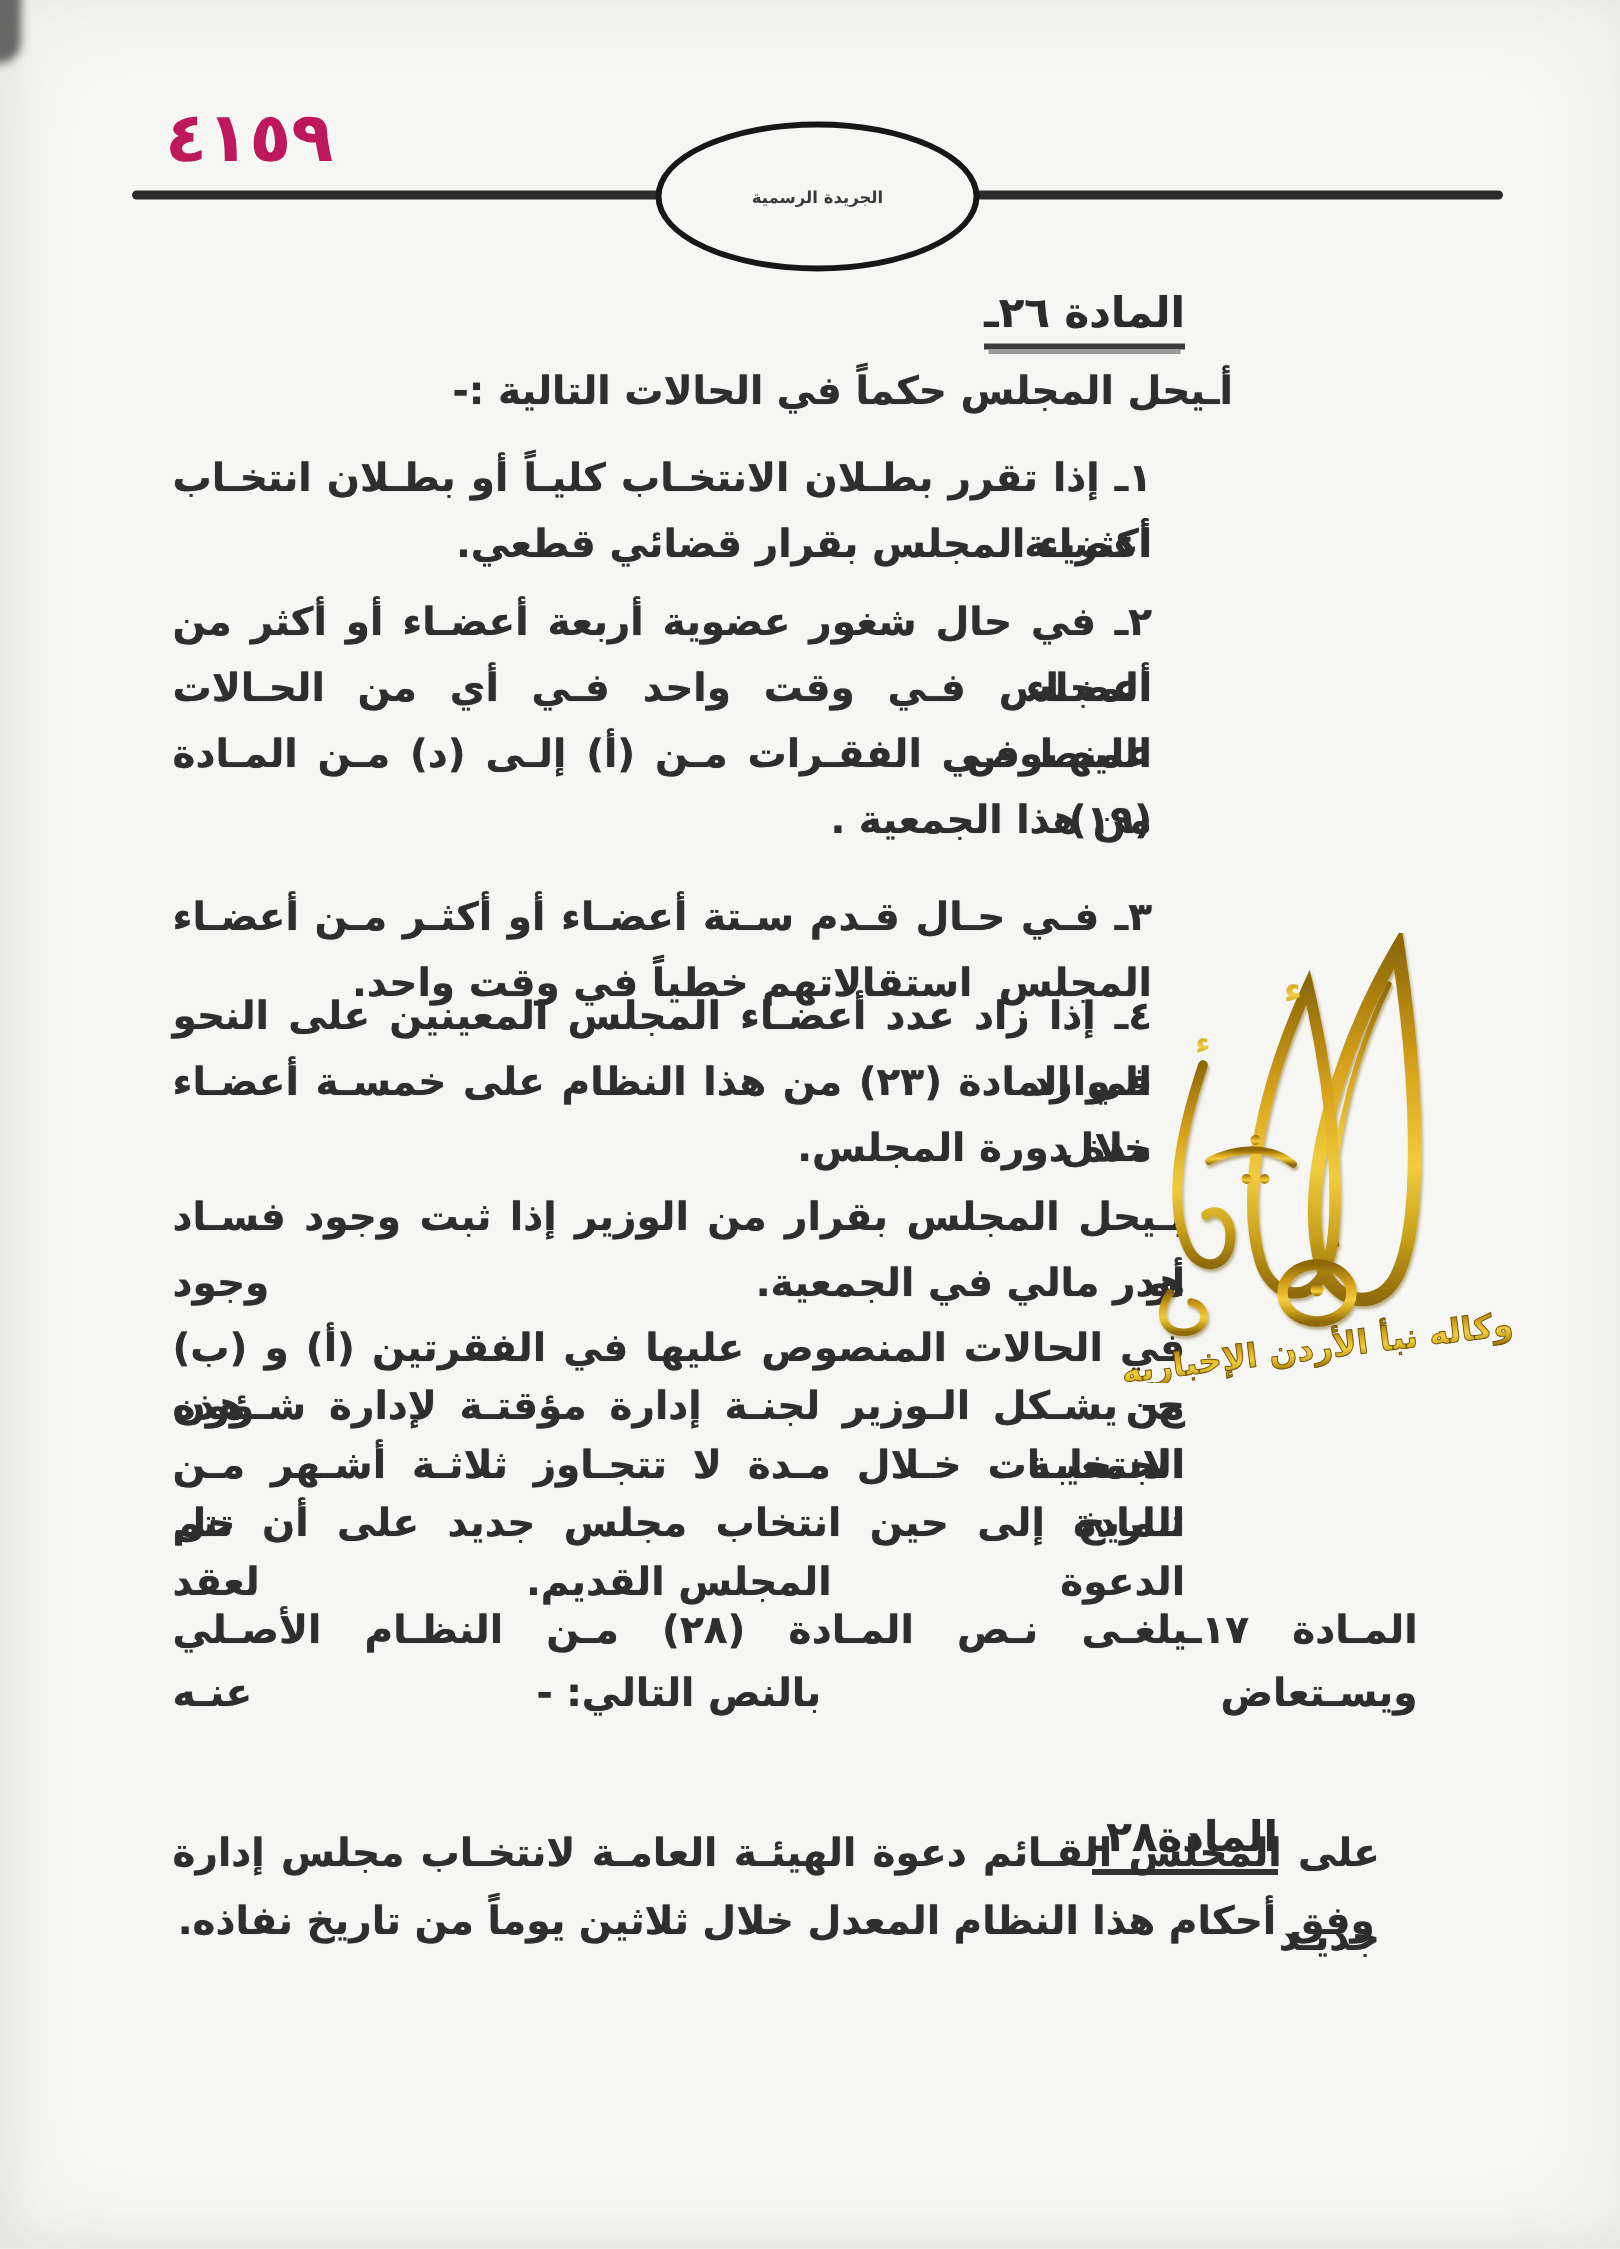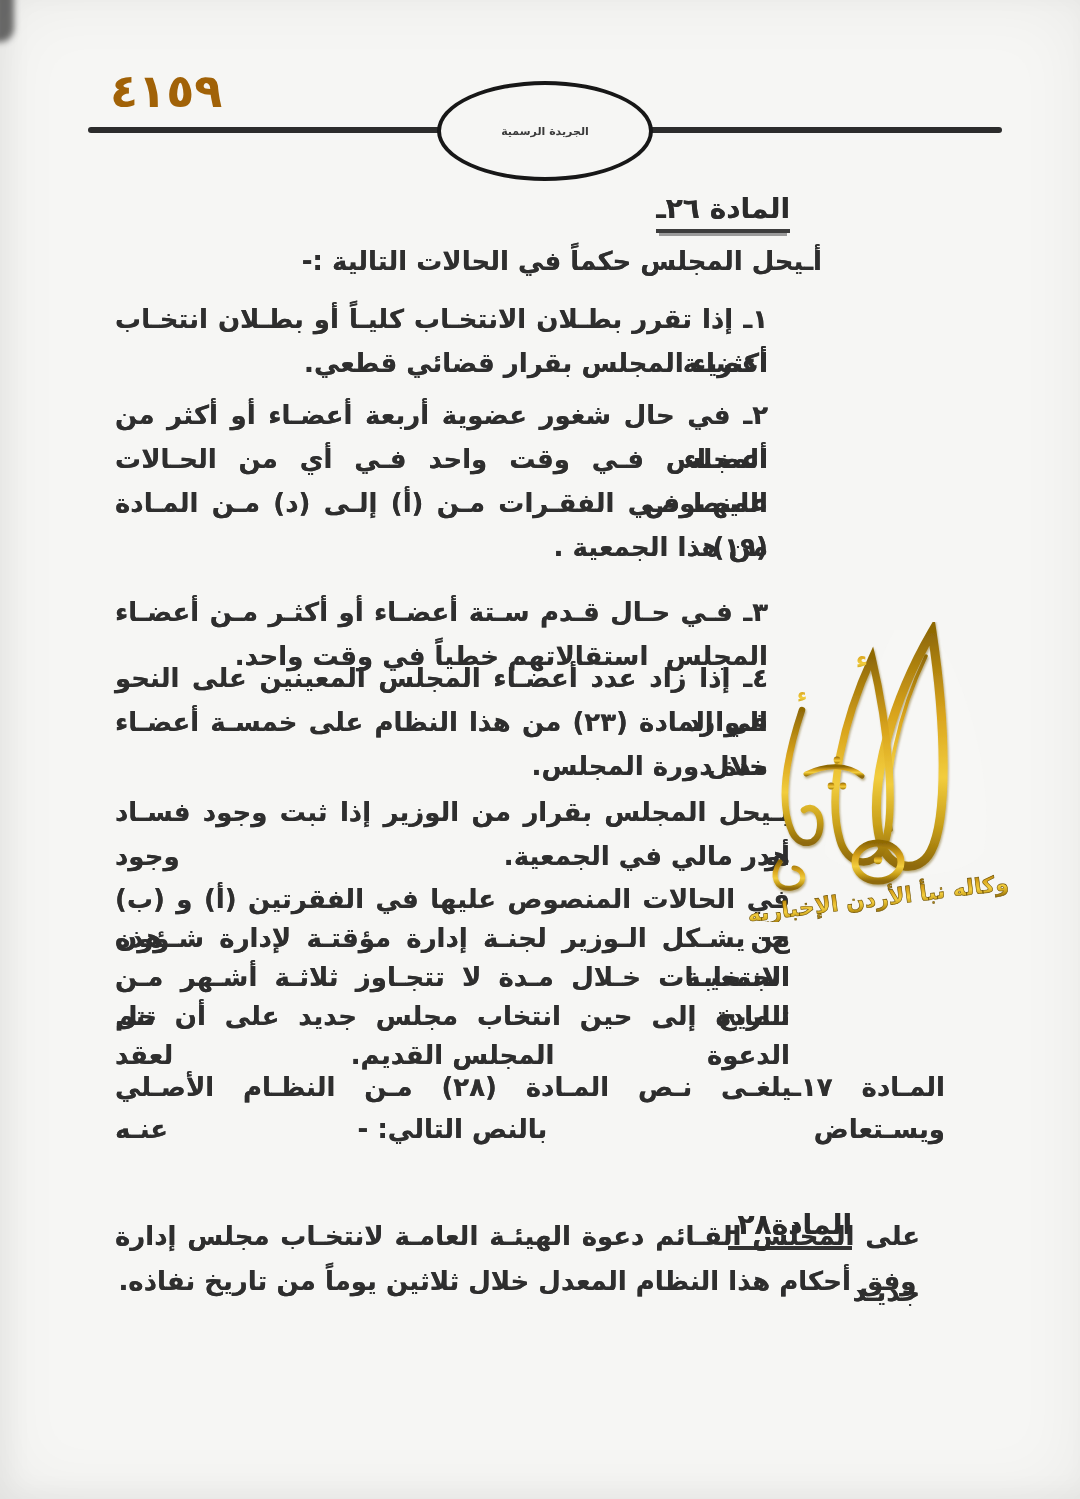--- a/index.html
+++ b/index.html
@@ -3,21 +3,21 @@
 <meta charset="utf-8">
 <style>
   html,body{margin:0;padding:0;}
   body{width:1080px;height:1499px;background:#eceae9;font-family:"DejaVu Sans",sans-serif;}
   .page{position:relative;width:1080px;height:1499px;background:#f6f6f4;overflow:hidden;
         box-shadow:inset 0 0 70px rgba(0,0,0,0.05), inset 10px -6px 26px rgba(0,0,0,0.045);}
   .corner-mark{position:absolute;left:-6px;top:-10px;width:20px;height:52px;background:#3c3c3c;
         border-radius:0 0 14px 2px;filter:blur(3px);opacity:.75;}
 
   
-  .page-number{position:absolute;left:110px;top:64px;font-size:46px;font-weight:bold;color:#a16207;}
+  .page-number{position:absolute;left:110px;top:64px;font-size:46px;font-weight:bold;color:#be185d;}
   .header-rule{position:absolute;left:88px;top:127px;width:914px;height:6px;background:#2c2c2c;border-radius:3px;}
   .gazette-oval{position:absolute;left:437px;top:81px;width:208px;height:92px;border:4px solid #171717;
         border-radius:50%;background:#f6f6f4;z-index:2;display:flex;align-items:center;justify-content:center;}
   .gazette-oval span{font-size:11px;font-weight:bold;color:#3a3a3a;direction:rtl;}
 
   
   .blk{position:absolute;direction:rtl;font-weight:bold;color:#2e2e2e;font-size:26px;
        text-shadow:0 0 .5px rgba(46,46,46,.75);}
   .line{display:block;overflow:visible;}
   .lh44 .line{height:44px;line-height:44px;}

